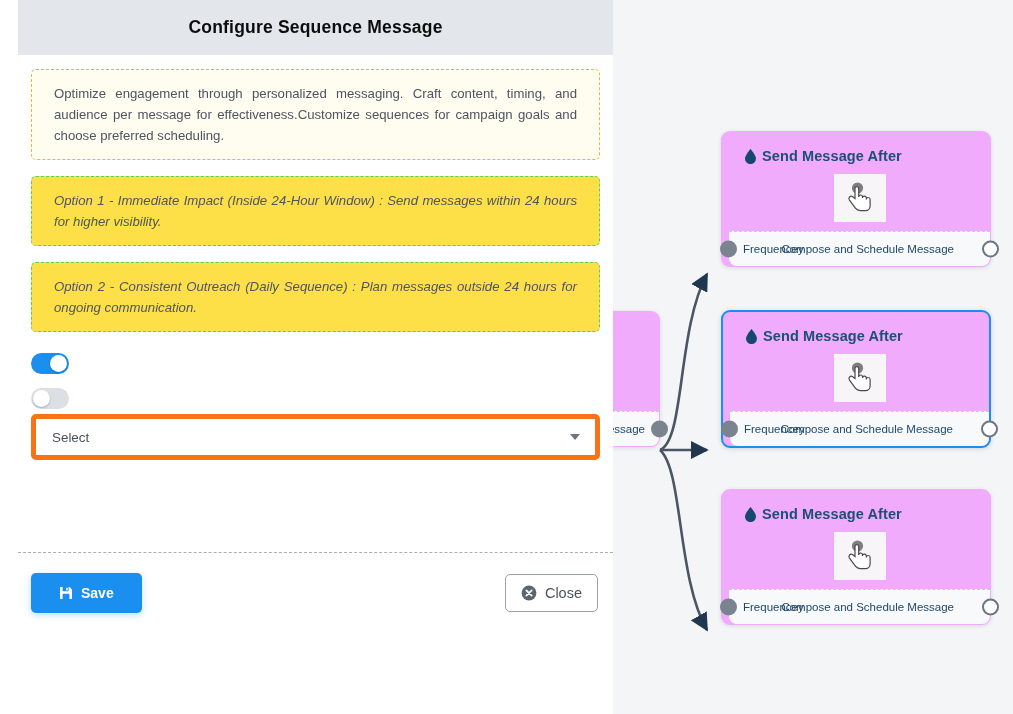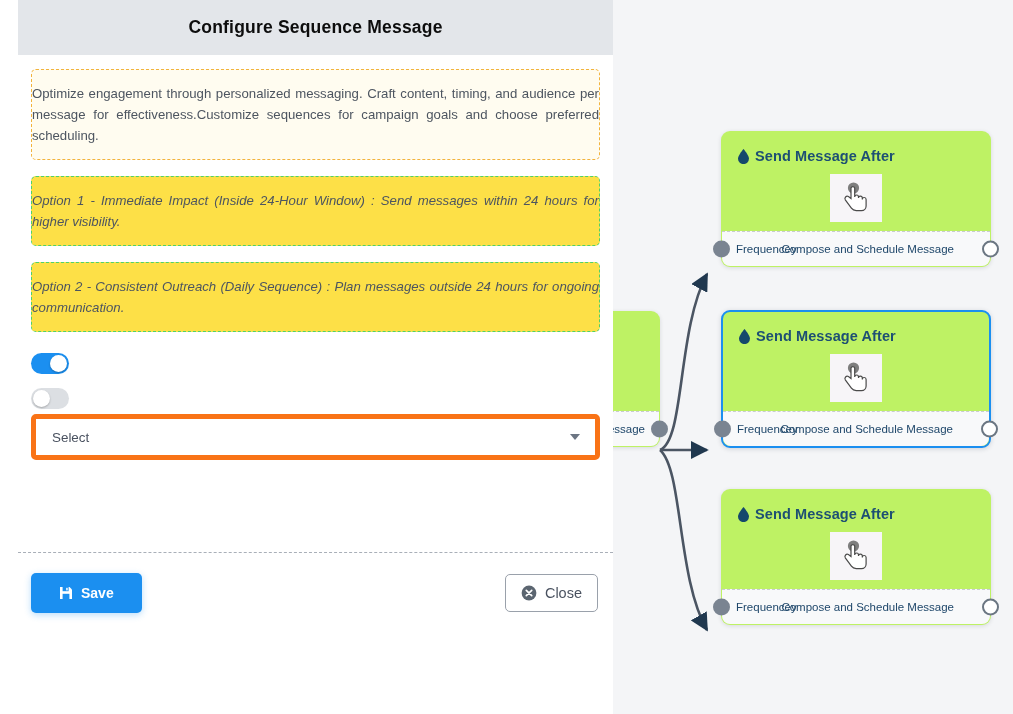--- a/index.html
+++ b/index.html
@@ -16,24 +16,25 @@
     position: absolute; left: 595px; top: 0;
     width: 418px; height: 714px;
     background: #f4f5f7;
   }
   .edges { position: absolute; left: 0; top: 0; width: 418px; height: 714px; }
 
   
   .node {
     position: absolute;
     width: 270px;
-    background: #bef264;
+    background: #f0abfc;
     border-radius: 9px;
     box-shadow: 0 1px 4px rgba(20,30,50,.13);
     border: 1px solid transparent;
+    padding-left: 7px;
   }
   .node.selected {
     border: 2px solid #1b8ff0;
     box-shadow: 0 1px 5px rgba(20,30,50,.16);
   }
   .node.partial {
     width: 120px;
     border-radius: 9px;
   }
   .node-body {
@@ -108,21 +109,21 @@
     display: flex; align-items: center; justify-content: center;
   }
   .panel-title {
     font-size: 17.5px; font-weight: bold; color: #0d0d0d;
     letter-spacing: .2px;
   }
   .panel-body { padding: 14px 13px 0 13px; }
 
   .callout {
     border-radius: 5px;
-    padding: 13px 0;
+    padding: 13px 22px;
     font-size: 13.2px;
     line-height: 21px;
     text-align: justify;
     margin-bottom: 16px;
   }
   .callout.info {
     border: 1.6px dashed #f2b33d;
     background: #fffcf0;
     color: #4d5560;
   }

